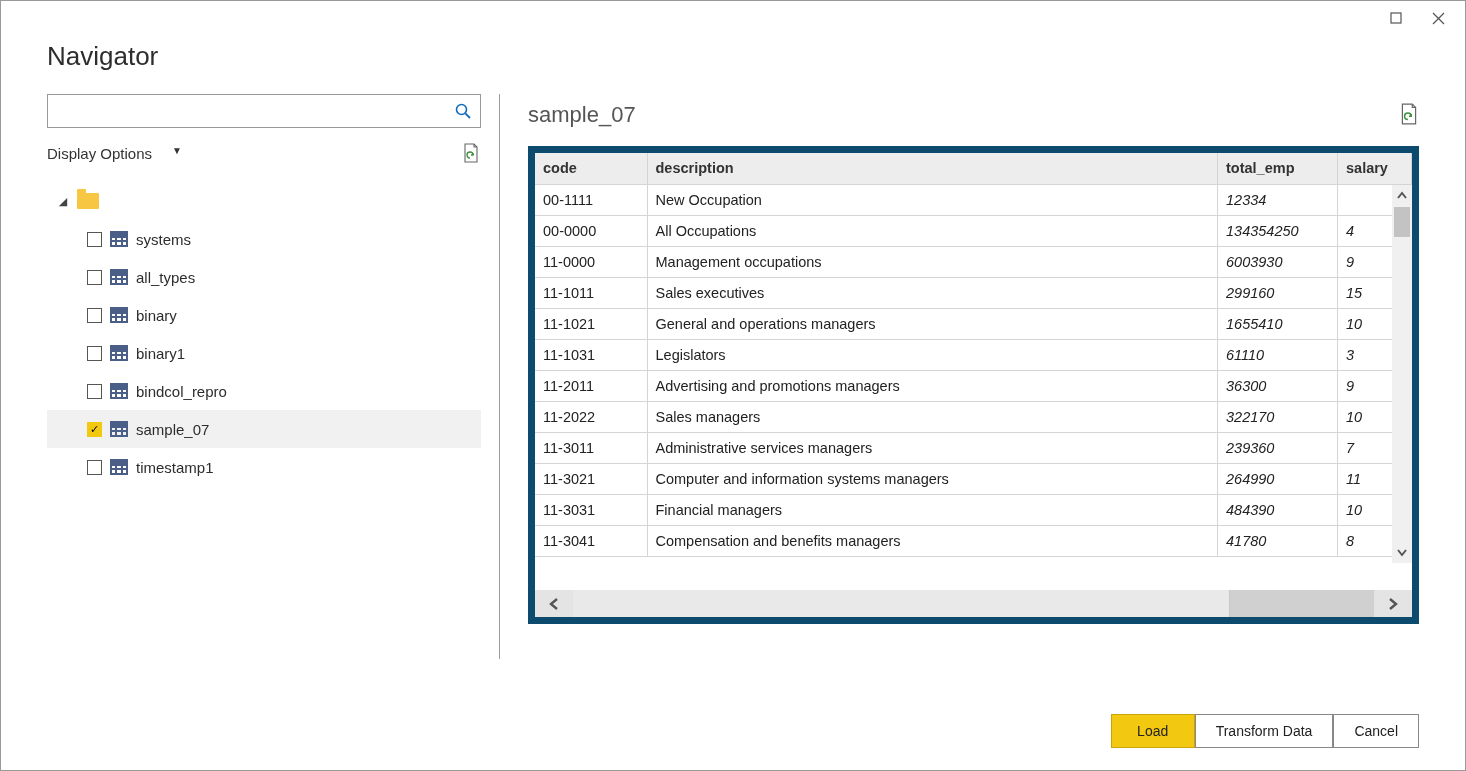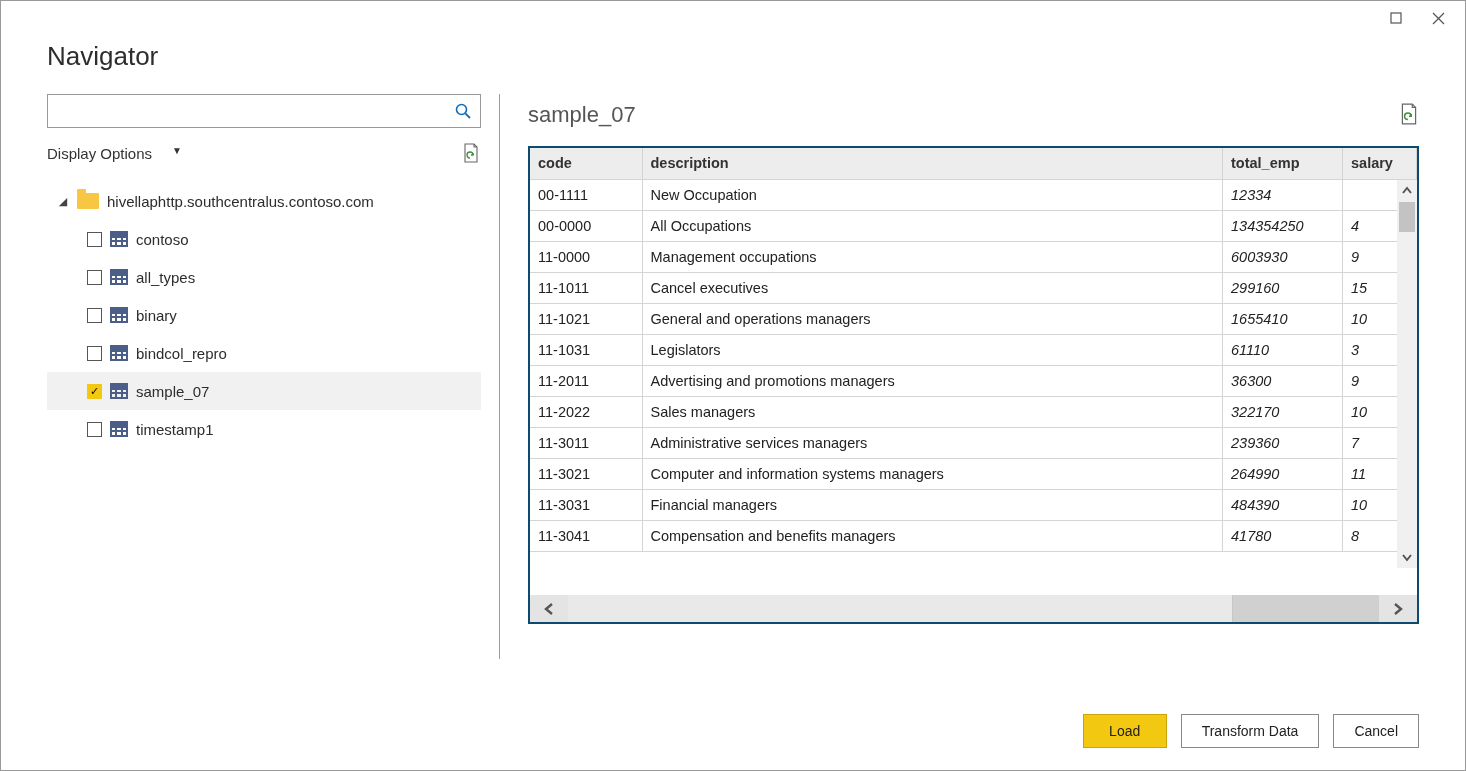--- a/index.html
+++ b/index.html
@@ -182,21 +182,21 @@
   .preview-title {
     font-size: 22px;
     color: #555;
     font-weight: 400;
   }
   .refresh-icon {
     color: #666;
   }
 
   .preview-grid-wrap {
-    border: 2px solid #0c4a6e;
+    border: 7px solid #0c4a6e;
     margin-top: 10px;
     position: relative;
     height: 478px;
     display: flex;
     flex-direction: column;
   }
   .grid-scroll {
     flex: 1;
     overflow: hidden;
     position: relative;
@@ -248,21 +248,20 @@
     align-items: center;
     position: relative;
   }
   .hscroll .arrow { width: 38px; height: 100%; display:flex;align-items:center;justify-content:center;color:#555;font-size:16px;font-weight:bold;}
   .hscroll .track { flex:1; height: 100%; background: #d0d0d0; position: relative; }
   .hscroll .thumb { position:absolute; left:0; top:0; height:100%; width: 82%; background: #e9e9e9; border-right:1px solid #c7c7c7;}
 
   .footer {
     display: flex;
     justify-content: flex-end;
-    gap: 14px;
     padding: 22px 46px 22px 4px;
   }
   .btn {
     height: 34px;
     padding: 0 20px;
     border: 1px solid #888;
     background: #fff;
     font-size: 14px;
     color: #222;
     display: flex;
@@ -324,37 +323,36 @@
             <path d="M8 15 a3 3 0 1 1 3 -3" fill="none" stroke="#3a8f3a" stroke-width="1.3"></path>
             <path d="M11 10 l0 2 l-2 0" fill="none" stroke="#3a8f3a" stroke-width="1.3"></path>
           </svg>
         </div>
       </div>
 
       <div class="tree">
         <div class="tree-row">
           <span class="tree-caret">◢</span>
           <span class="folder-icon"></span>
-          <span class="tree-label">hivellaphttp.southcentralus.contoso.com</span>
         </div>
         <div id="tree-items">
             <div class="tree-row level-1">
               <span class="tree-check"></span>
               <span class="table-icon">
                 <span class="c h"></span>
                 <span class="c h"></span>
                 <span class="c h"></span>
                 <span class="c"></span>
                 <span class="c"></span>
                 <span class="c"></span>
                 <span class="c"></span>
                 <span class="c"></span>
                 <span class="c"></span>
               </span>
-              <span class="tree-label">contoso</span>
+              <span class="tree-label">systems</span>
             </div>
             <div class="tree-row level-1">
               <span class="tree-check"></span>
               <span class="table-icon">
                 <span class="c h"></span>
                 <span class="c h"></span>
                 <span class="c h"></span>
                 <span class="c"></span>
                 <span class="c"></span>
                 <span class="c"></span>
@@ -371,20 +369,35 @@
                 <span class="c h"></span>
                 <span class="c h"></span>
                 <span class="c"></span>
                 <span class="c"></span>
                 <span class="c"></span>
                 <span class="c"></span>
                 <span class="c"></span>
                 <span class="c"></span>
               </span>
               <span class="tree-label">binary</span>
+            </div>
+            <div class="tree-row level-1">
+              <span class="tree-check"></span>
+              <span class="table-icon">
+                <span class="c h"></span>
+                <span class="c h"></span>
+                <span class="c h"></span>
+                <span class="c"></span>
+                <span class="c"></span>
+                <span class="c"></span>
+                <span class="c"></span>
+                <span class="c"></span>
+                <span class="c"></span>
+              </span>
+              <span class="tree-label">binary1</span>
             </div>
             <div class="tree-row level-1">
               <span class="tree-check"></span>
               <span class="table-icon">
                 <span class="c h"></span>
                 <span class="c h"></span>
                 <span class="c h"></span>
                 <span class="c"></span>
                 <span class="c"></span>
                 <span class="c"></span>
@@ -476,21 +489,21 @@
                   <td class="num">4</td>
                 </tr>
                 <tr>
                   <td>11-0000</td>
                   <td>Management occupations</td>
                   <td class="num">6003930</td>
                   <td class="num">9</td>
                 </tr>
                 <tr>
                   <td>11-1011</td>
-                  <td>Cancel executives</td>
+                  <td>Sales executives</td>
                   <td class="num">299160</td>
                   <td class="num">15</td>
                 </tr>
                 <tr>
                   <td>11-1021</td>
                   <td>General and operations managers</td>
                   <td class="num">1655410</td>
                   <td class="num">10</td>
                 </tr>
                 <tr>

